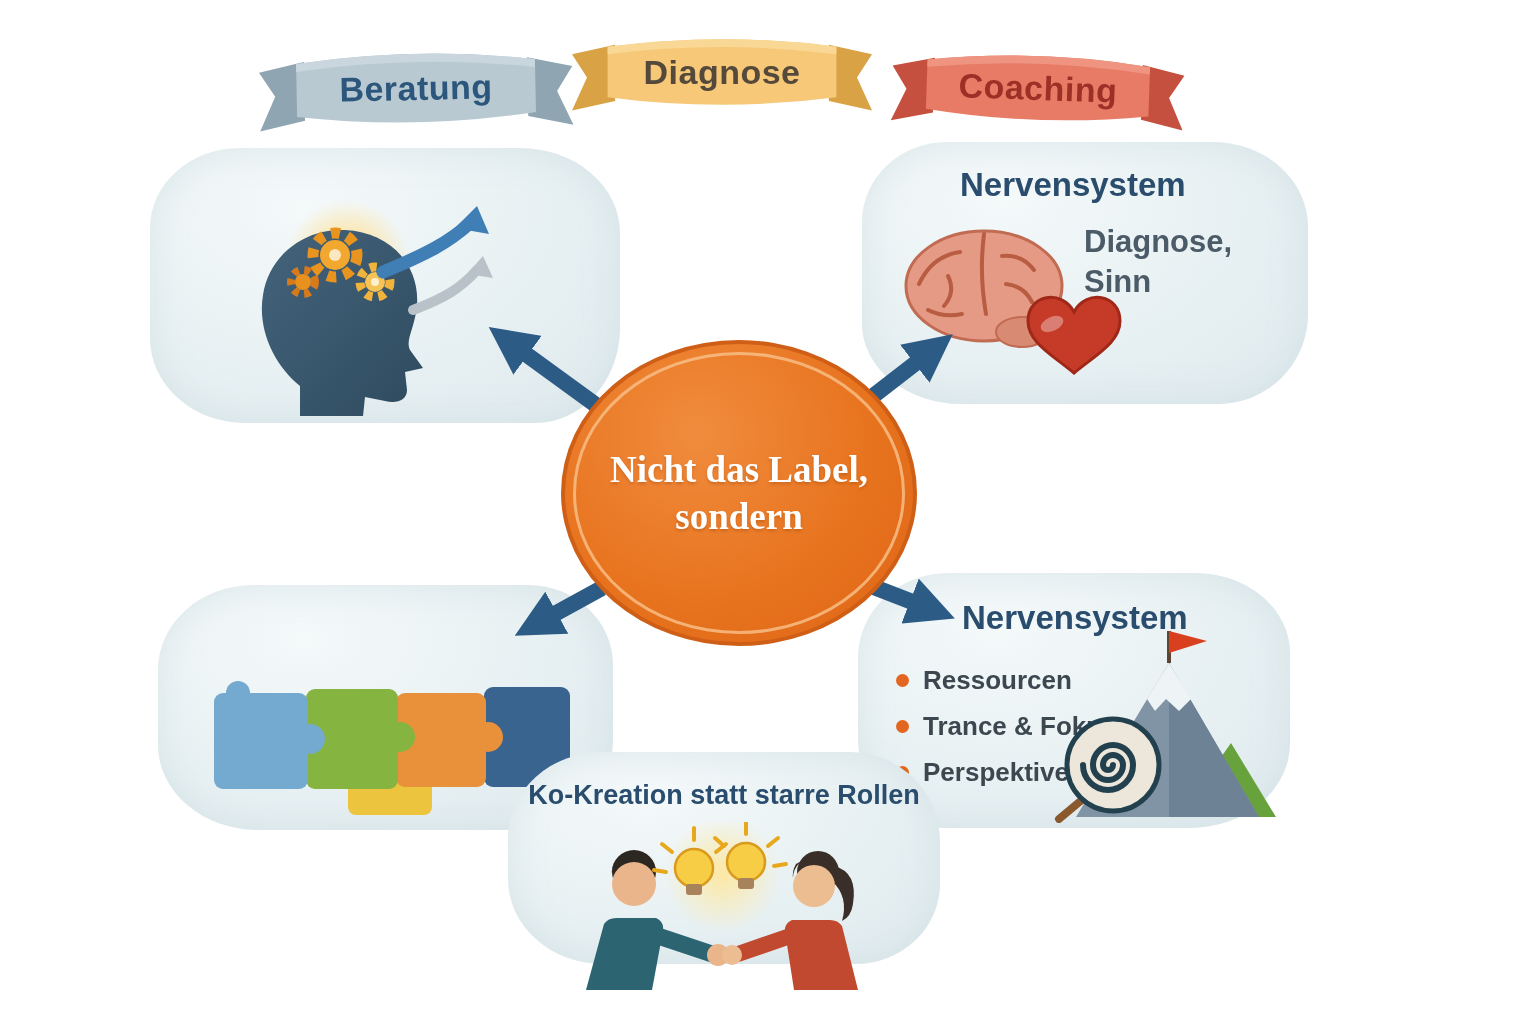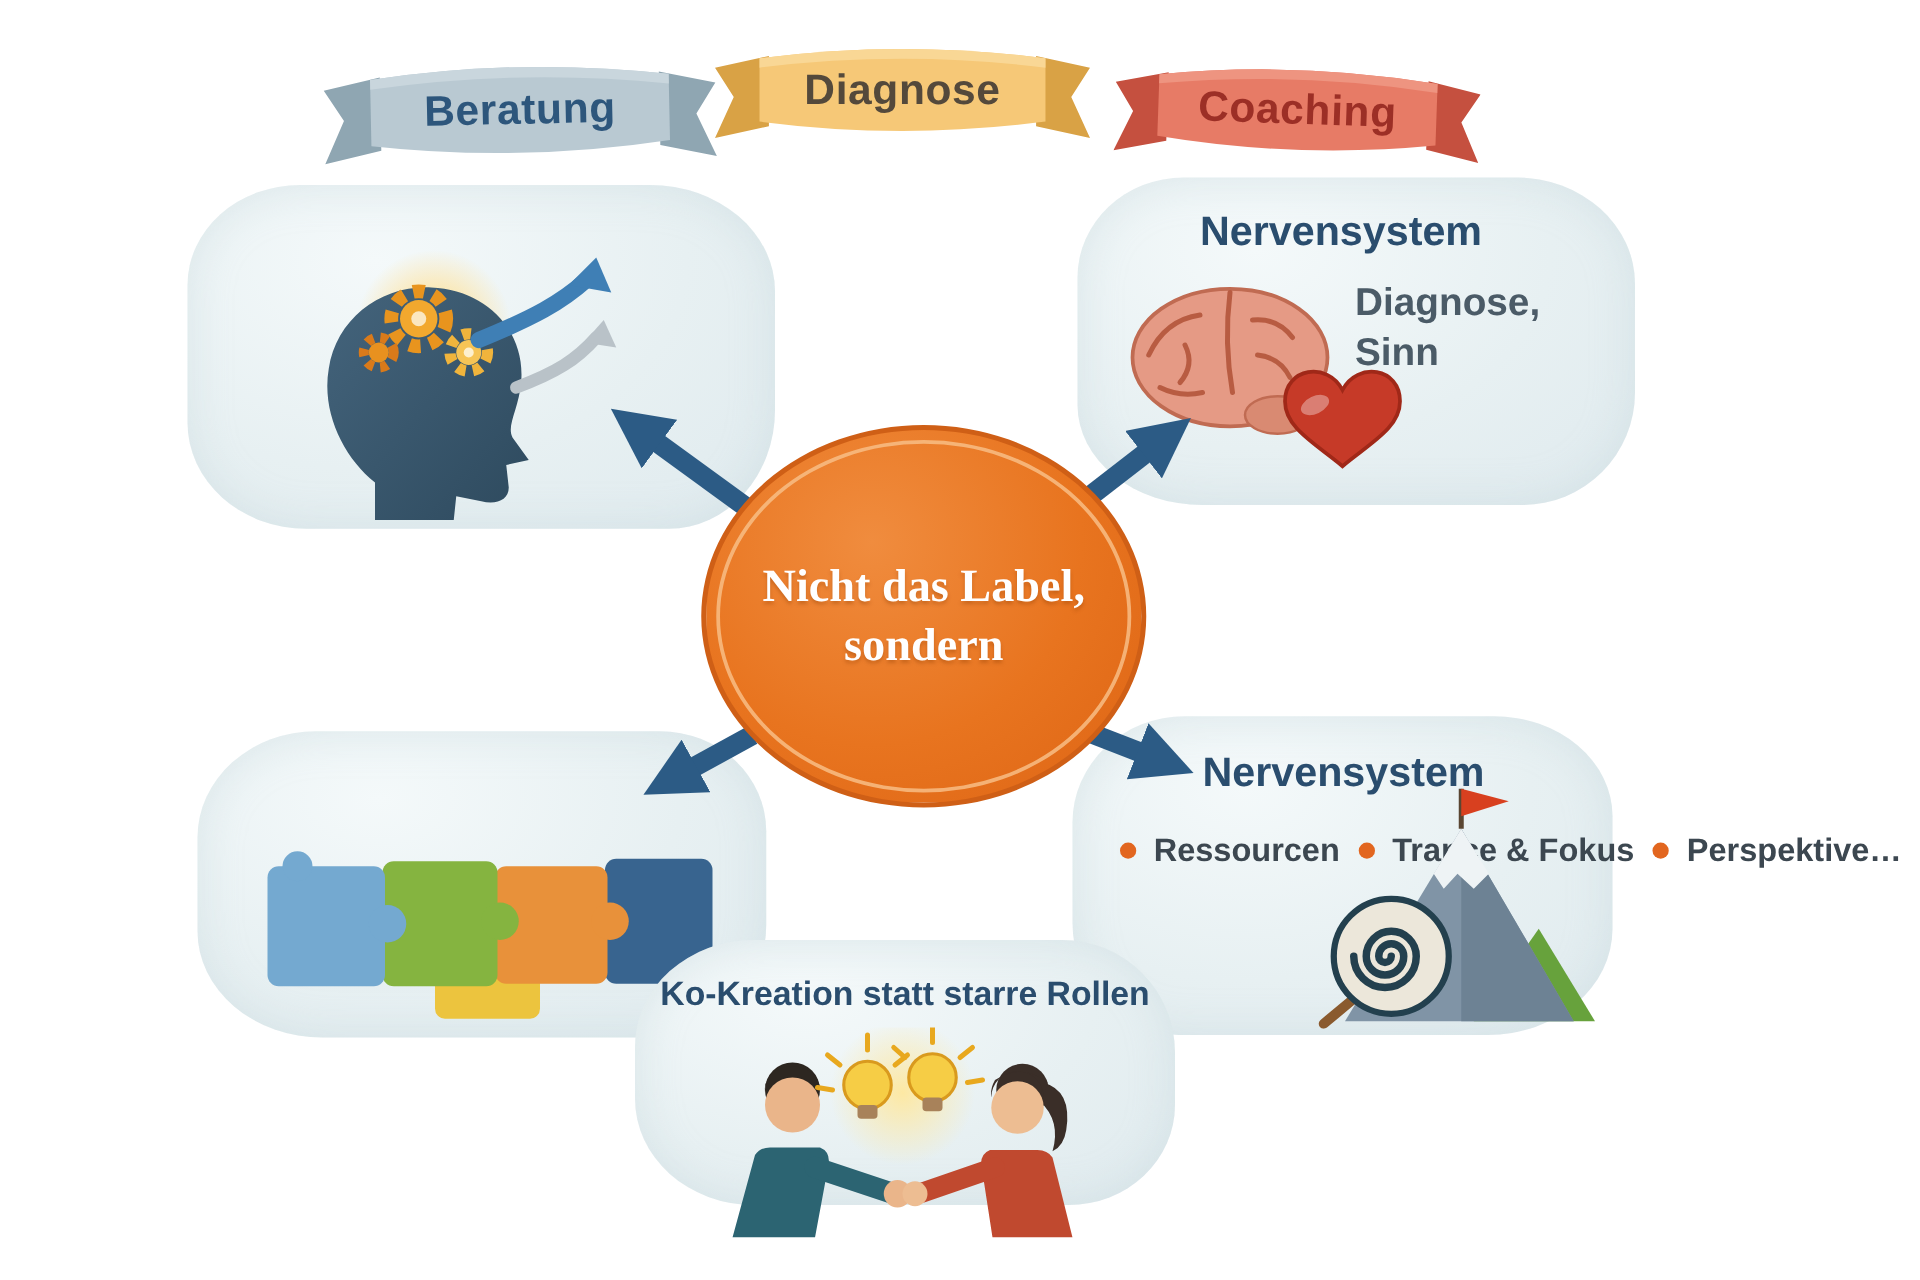--- a/index.html
+++ b/index.html
@@ -37,21 +37,21 @@
   .panel-title{position:absolute;font-weight:bold;color:#2a4d6e;white-space:nowrap;}
   #title-selbstorganisation{left:68px;top:26px;font-size:33px;}
   #title-nervensystem{left:98px;top:24px;font-size:33px;}
   #title-kontextmuster{left:30px;top:22px;font-size:29px;}
   #title-wirkfaktoren{left:104px;top:26px;font-size:33px;}
   #title-kokreation{left:0;top:28px;width:100%;text-align:center;font-size:27px;}
 
   .side-text{position:absolute;left:222px;top:80px;font-weight:bold;font-size:31px;
     color:#4b5b67;line-height:1.28;}
 
-  .bullets{position:absolute;left:38px;top:92px;display:flex;flex-direction:row;gap:15px;}
+  .bullets{position:absolute;left:38px;top:92px;display:flex;flex-direction:column;gap:15px;}
   .bullet-row{display:flex;align-items:center;gap:14px;}
   .bullet-dot{width:13px;height:13px;border-radius:50%;background:#e2661f;flex:0 0 auto;}
   .bullet-text{font-weight:bold;font-size:26px;color:#3c4750;white-space:nowrap;}
 
   
   #center-ellipse{position:absolute;left:561px;top:340px;width:348px;height:298px;
     border-radius:50%;
     background:radial-gradient(ellipse at 38% 30%, #f08c3e 0%, #e8741f 55%, #dd6414 100%);
     border:4px solid #cf5f16;
     display:flex;align-items:center;justify-content:center;z-index:3;}

